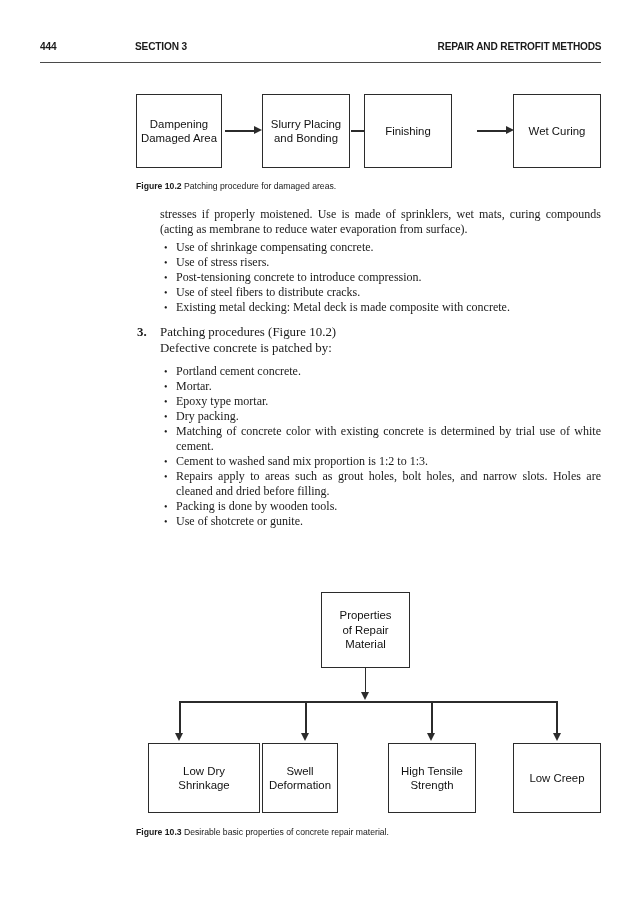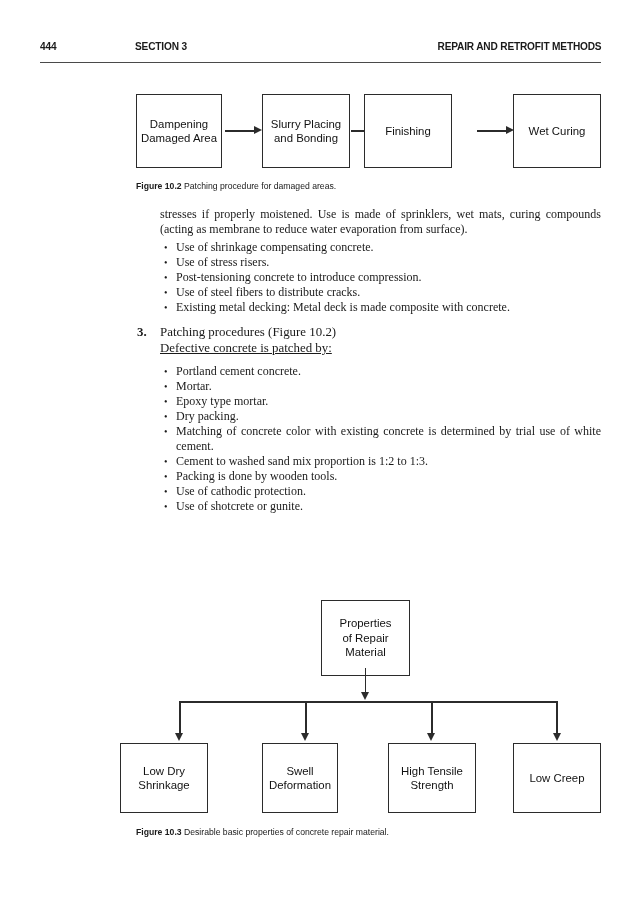--- a/index.html
+++ b/index.html
@@ -227,60 +227,60 @@
       <li>Use of steel fibers to distribute cracks.</li>
       <li>Existing metal decking: Metal deck is made composite with concrete.</li>
     </ul>
   </div>
 
   <div class="num-item" style="top:324px;">
     <span class="num">3.</span>
     <span class="num-body">Patching procedures (Figure 10.2)</span>
   </div>
 
-  <div class="sub-para" style="top:340px;text-decoration:underline;">Defective concrete is patched by:</div>
+  <div class="sub-para" style="top:340px;">Defective concrete is patched by:</div>
 
   <div class="body-block" style="top:364px;">
     <ul class="bullet-list">
       <li>Portland cement concrete.</li>
       <li>Mortar.</li>
       <li>Epoxy type mortar.</li>
       <li>Dry packing.</li>
       <li>Matching of concrete color with existing concrete is determined by trial use of white cement.</li>
       <li>Cement to washed sand mix proportion is 1:2 to 1:3.</li>
+      <li>Repairs apply to areas such as grout holes, bolt holes, and narrow slots. Holes are cleaned and dried before filling.</li>
       <li>Packing is done by wooden tools.</li>
-      <li>Use of cathodic protection.</li>
       <li>Use of shotcrete or gunite.</li>
     </ul>
   </div>
 
   <div>
 
-    <div class="fig-box" style="left:321px; top:592px; width:89px; height:76px;margin-top:8px;">Properties
+    <div class="fig-box" style="left:321px; top:592px; width:89px; height:76px;">Properties
 of Repair
 Material</div>
 
     <div class="connector" style="left:364.7px; top:668px; width:1.6px; height:25px;"></div>
     <div class="arrow-down" style="left:360.9px; top:692px;"></div>
 
     <div class="connector" style="left:179px; top:701px; width:379px; height:1.6px;"></div>
 
     <div class="connector" style="left:179px; top:701px; width:1.6px; height:33px;"></div>
     <div class="arrow-down" style="left:175.2px; top:733px;"></div>
 
     <div class="connector" style="left:305px; top:701px; width:1.6px; height:33px;"></div>
     <div class="arrow-down" style="left:301.2px; top:733px;"></div>
 
     <div class="connector" style="left:431px; top:701px; width:1.6px; height:33px;"></div>
     <div class="arrow-down" style="left:427.2px; top:733px;"></div>
 
     <div class="connector" style="left:556.4px; top:701px; width:1.6px; height:33px;"></div>
     <div class="arrow-down" style="left:552.6px; top:733px;"></div>
 
-    <div class="fig-box" style="left:120px; top:743px; width:88px; height:70px;">Low Dry
+    <div class="fig-box" style="left:148px; top:743px; width:112px; height:70px;">Low Dry
 Shrinkage</div>
     <div class="fig-box" style="left:262px; top:743px; width:76px; height:70px;">Swell
 Deformation</div>
     <div class="fig-box" style="left:388px; top:743px; width:88px; height:70px;">High Tensile
 Strength</div>
     <div class="fig-box" style="left:513px; top:743px; width:88px; height:70px;">Low Creep</div>
 
     <div class="caption" style="top:826px;">
       <b>Figure 10.3</b>
       <span class="cap-text">Desirable basic properties of concrete repair material.</span>

